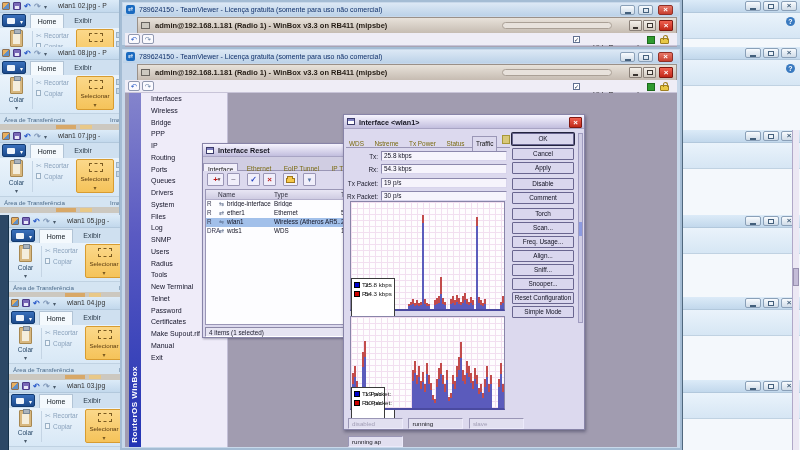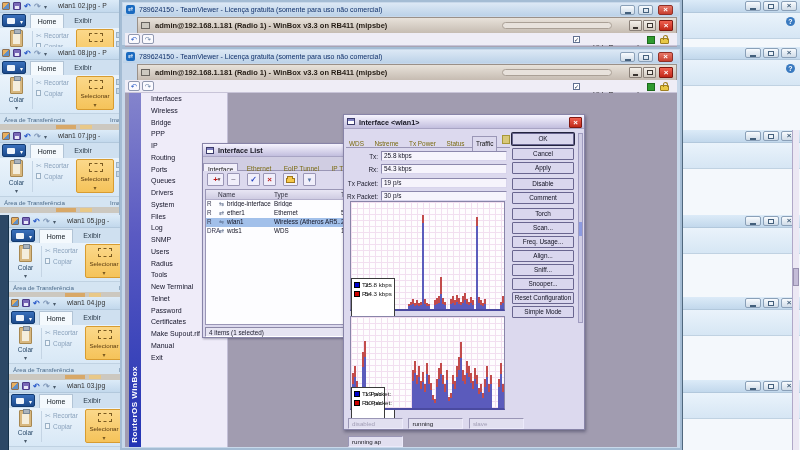--- a/index.html
+++ b/index.html
@@ -813,21 +813,21 @@
             <span class="arrow"></span>
           </div>
 
       </div>
 
       <div class="wb-work"></div>
 
       <div class="il">
         <div class="il-titlebar">
           <span class="win-ico"></span>
-          <span class="il-title">Interface List</span>
+          <span class="il-title">Interface Reset</span>
         </div>
         <div class="il-tabs">
           
             <span class="il-tab">Interface</span>
           
             <span class="il-tab">Ethernet</span>
           
             <span class="il-tab">EoIP Tunnel</span>
           
             <span class="il-tab">IP Tunnel</span>

